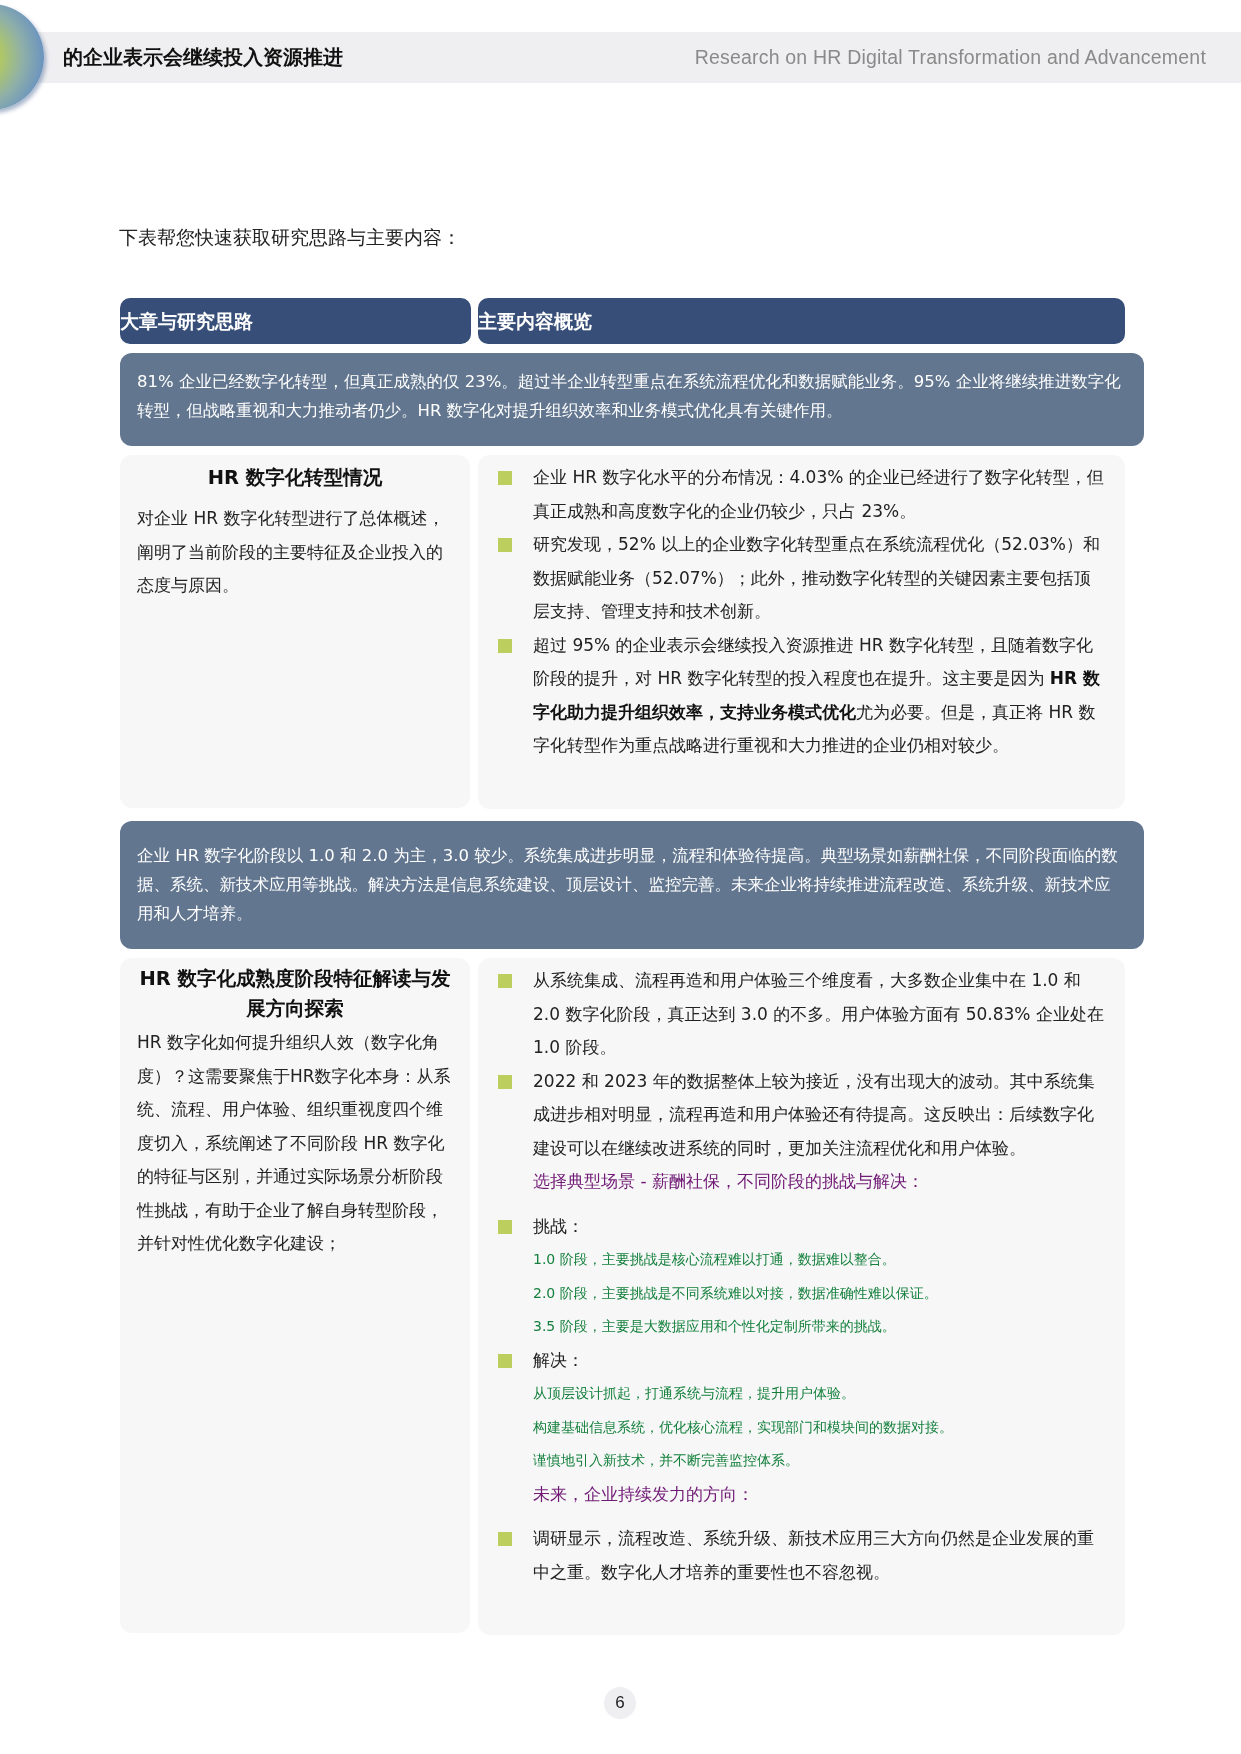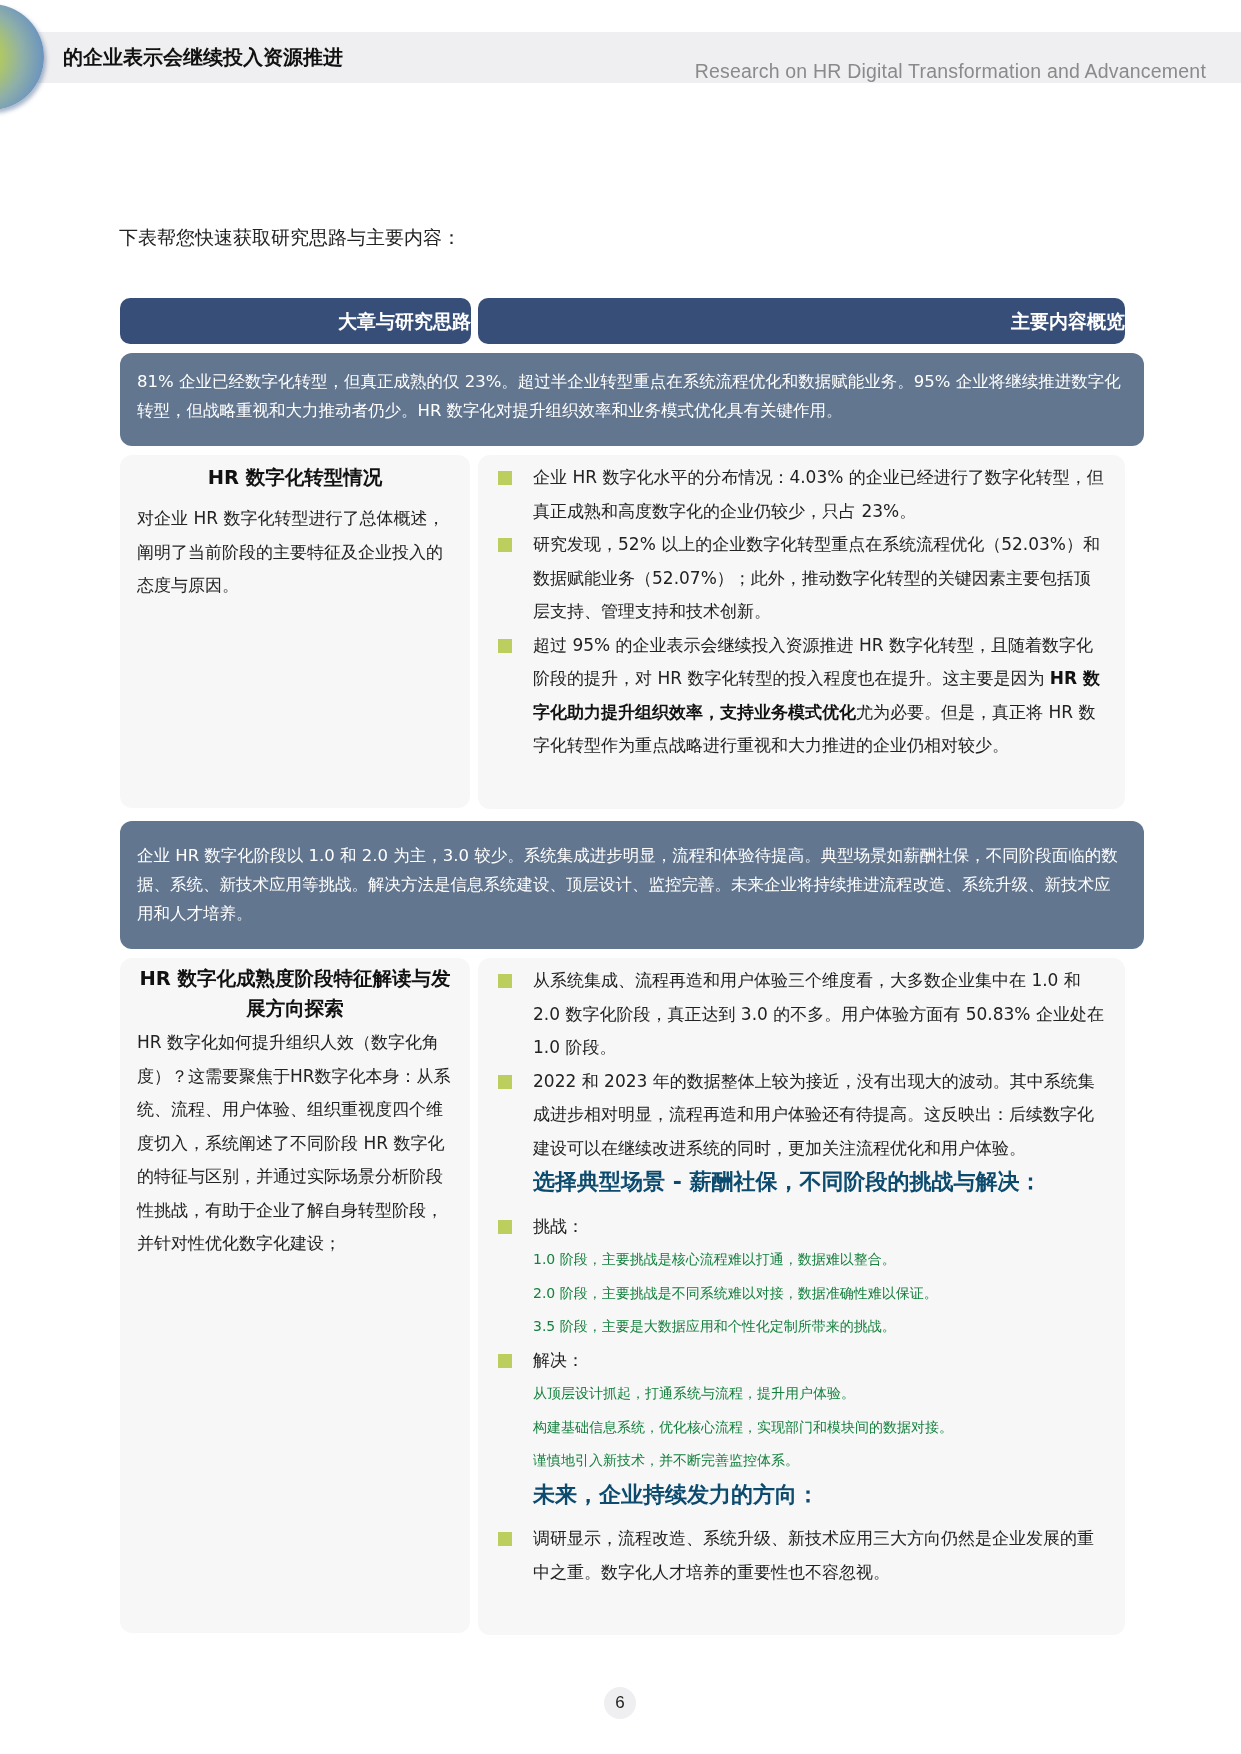--- a/index.html
+++ b/index.html
@@ -14,30 +14,30 @@
     position: absolute; left: -62px; top: 4px; width: 106px; height: 106px; border-radius: 50%;
     background: radial-gradient(circle at 35% 50%, #c9d94a 0%, #b5cc5a 25%, #8fb0a8 55%, #6a93c0 80%, #5a84b8 100%);
     box-shadow: 2px 3px 4px rgba(60,90,140,0.45);
   }
   .header-title {
     position: absolute; left: 63px; top: 32px; height: 51px; line-height: 51px;
     font-size: 20px; font-weight: bold; color: #111;
   }
   .header-subtitle {
     position: absolute; right: 35px; top: 32px; height: 51px; line-height: 51px;
-    font-family: "Liberation Sans", sans-serif; font-size: 19.5px; color: #8a8a8a; letter-spacing: 0.2px; margin-top: 14px;
+    font-family: "Liberation Sans", sans-serif; font-size: 19.5px; color: #8a8a8a; letter-spacing: 0.2px;
   }
 
   .intro {
     position: absolute; left: 119px; top: 225px; font-size: 19px; color: #222;
   }
 
   .col-head {
     position: absolute; top: 298px; height: 46px; background: #374f78; border-radius: 10px;
-    color: #fff; font-size: 19px; font-weight: bold; text-align: right; line-height: 46px;
+    color: #fff; font-size: 19px; font-weight: bold; text-align: left; line-height: 46px;
   }
   .col-head.left { left: 120px; width: 351px; }
   .col-head.right { left: 478px; width: 647px; }
 
   .summary {
     position: absolute; left: 120px; width: 1024px; background: #62768f; border-radius: 12px;
     color: #fff; font-size: 16.5px; line-height: 29px; padding: 14px 18px 0 17px;
   }
   .summary.s1 { top: 353px; height: 93px; }
   .summary.s2 { top: 821px; height: 128px; padding-top: 20px; }
@@ -61,21 +61,21 @@
   .l2 .cell-title { margin-top: 6px; padding: 0 18px; }
   .l2 .cell-body { padding: 2px 14px 0 17px; }
 
   .bullets { padding: 6px 18px 0 19px; }
   .r2 .bullets { padding-top: 6px; }
   .b-item { position: relative; padding-left: 36px; font-size: 17px; line-height: 33.5px; color: #222; }
   .b-item .sq {
     position: absolute; left: 1px; top: 10px; width: 14px; height: 14px; background: #bccf5e;
   }
   .b-sub { padding-left: 36px; font-size: 14px; line-height: 33.5px; color: #15803d; }
-  .b-bold { padding-left: 36px; font-size: 22px; line-height: 33.5px; color: #0c4a6e; font-weight: bold; margin-bottom: 11px; }
+  .b-bold { padding-left: 36px; font-size: 17px; line-height: 33.5px; color: #701a75; font-weight: normal; margin-bottom: 11px; }
   b { font-weight: bold; color: #111; }
 
   .page-num {
     position: absolute; left: 604px; top: 1687px; width: 32px; height: 32px; border-radius: 50%;
     background: #efeff1; text-align: center; line-height: 32px; font-size: 17px; color: #222;
     font-family: "Liberation Sans", sans-serif;
   }
 </style>
 </head>
 <body>

